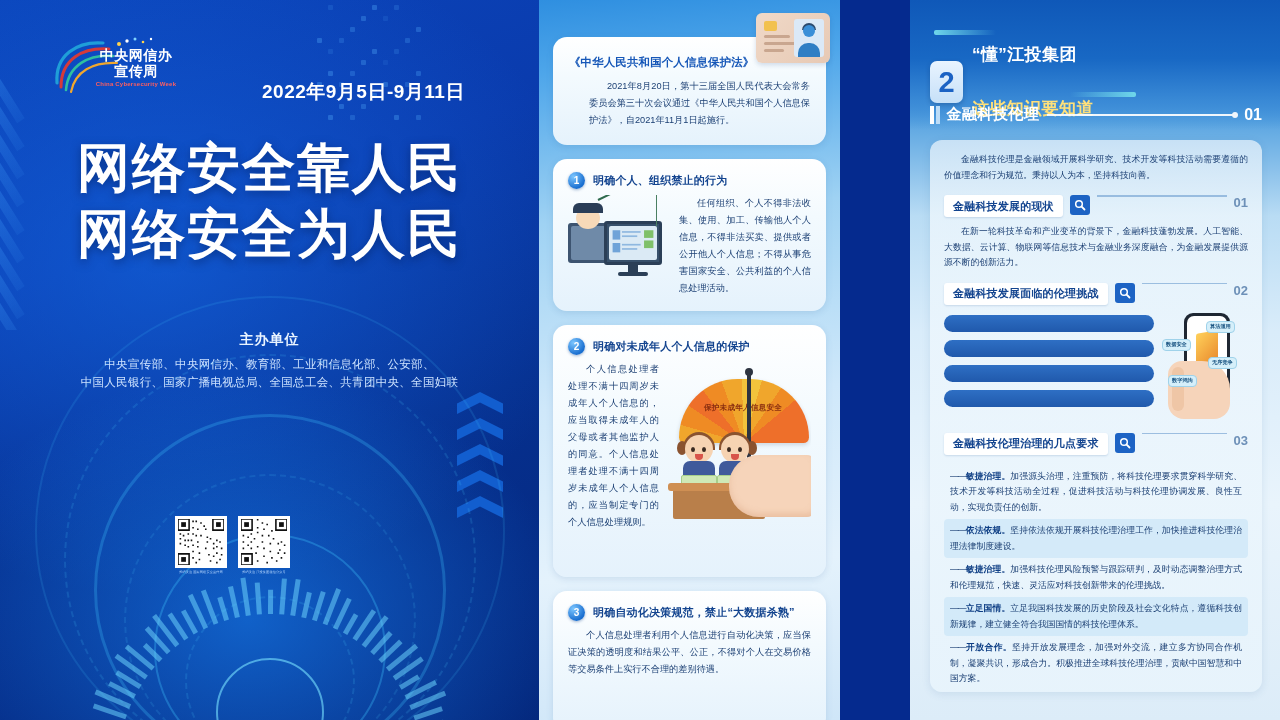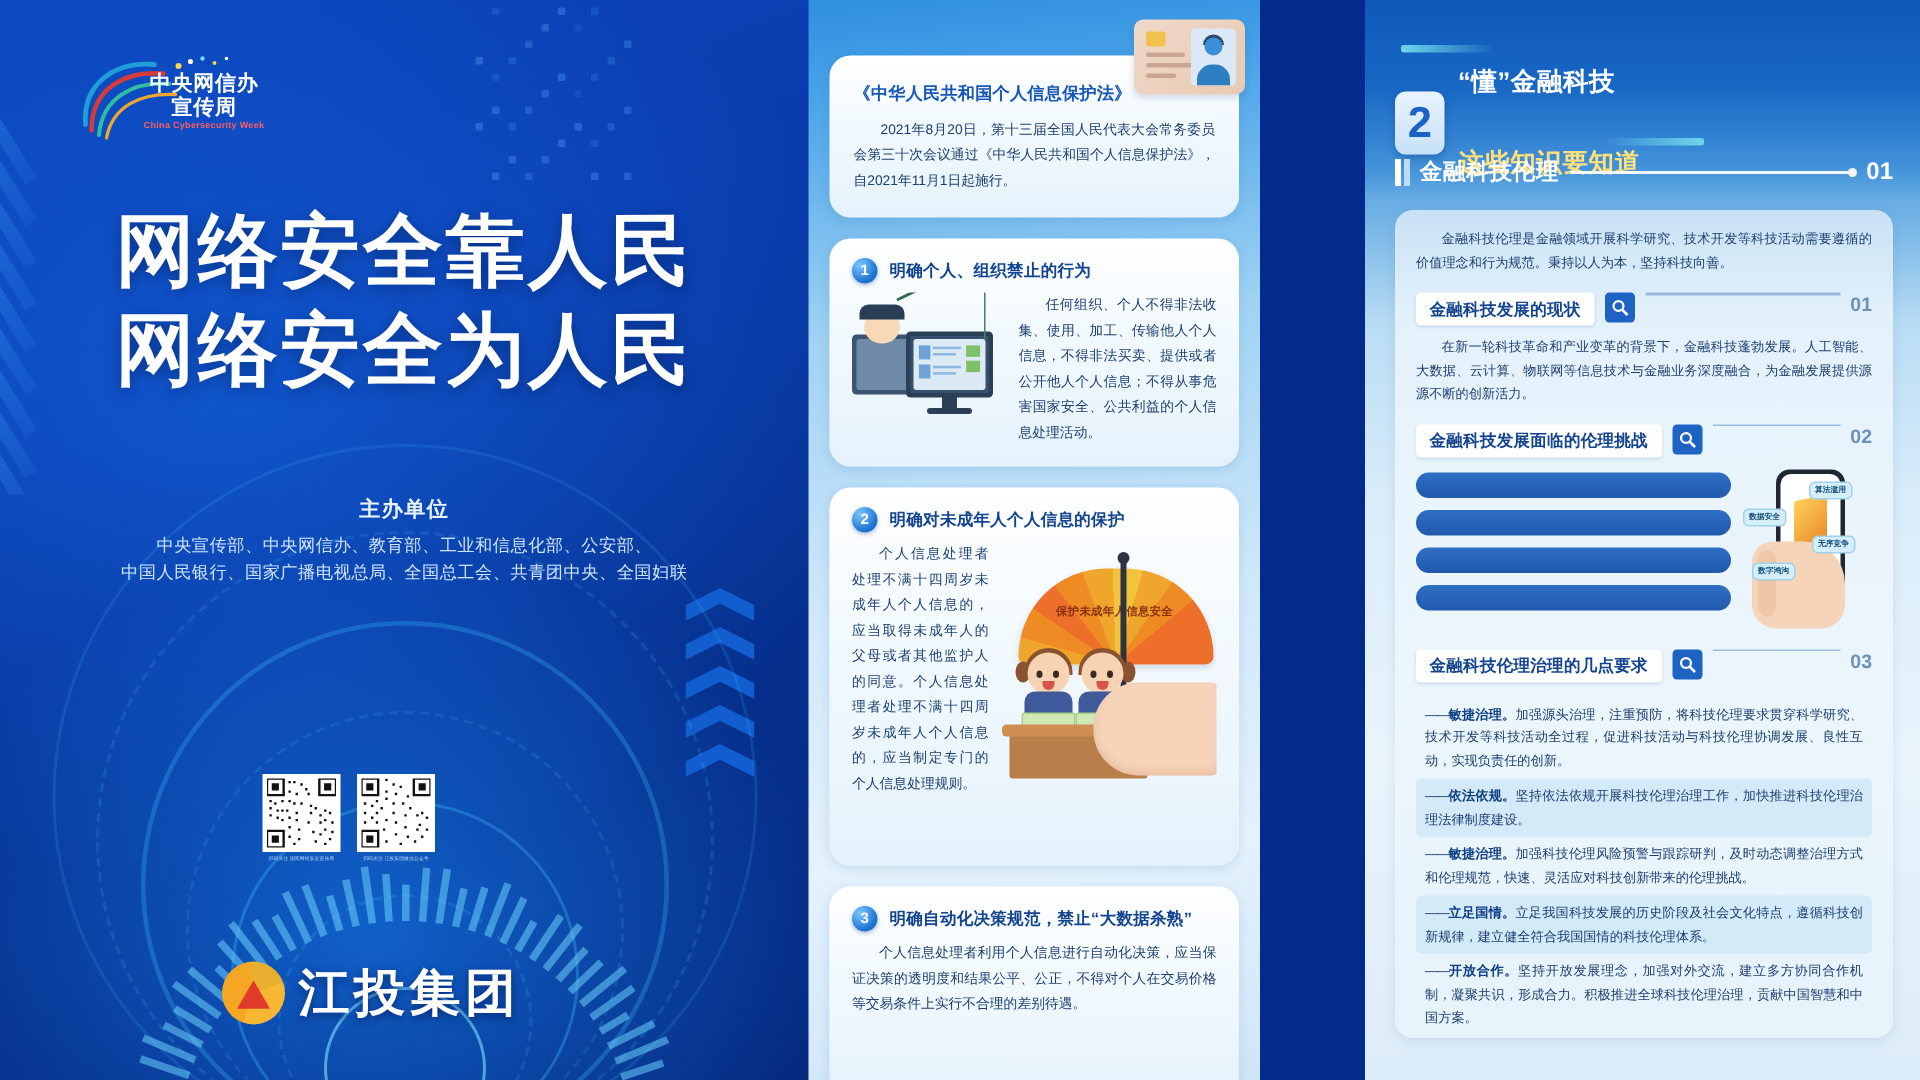--- a/index.html
+++ b/index.html
@@ -126,21 +126,21 @@
   .card {
     background: linear-gradient(180deg, #ffffff 0%, #f3fafe 38%, #e5f2fc 100%);
     border-radius: 14px; box-shadow: 0 2px 7px rgba(40,90,150,.14);
     position: relative;
   }
   .card-law { margin-top: 37px; padding: 18px 16px 16px; min-height: 92px; }
   .law-title {
     color: #1657b8; font-size: 11.4px; font-weight: 700; letter-spacing: .2px;
     margin-bottom: 8px;
   }
-  .law-body { color: #1b3f73; font-size: 9.2px; line-height: 17px; text-indent: 18px; text-align: justify; }
+  .law-body { color: #1b3f73; font-size: 9.2px; line-height: 17px; text-indent: 18px; text-align: justify; margin-left: 20px; }
   .id-card {
     position: absolute; right: -4px; top: -24px; width: 74px; height: 50px;
     border-radius: 6px; background: linear-gradient(135deg,#f0d9c8,#e7c9b4);
     box-shadow: 0 2px 5px rgba(40,80,140,.2); overflow: hidden;
   }
   .id-card .photo {
     position: absolute; right: 6px; top: 6px; width: 30px; height: 38px;
     background: #dbe9f7; border-radius: 3px; overflow:hidden;
   }
   .id-card .photo .head { position:absolute; left:50%; top:6px; transform:translateX(-50%); width:12px;height:12px;border-radius:50%;background:#3a8fd8;}
@@ -370,20 +370,21 @@
           <circle cx="96" cy="7" r="1.3" fill="#ffd34d"></circle>
         <circle cx="104" cy="4" r="1.2" fill="#fff"></circle>
       </svg>
       <div class="cs-logo-cn">
         <span>中央网信办</span><br>
         <span>宣传周</span>
       </div>
       <div class="cs-logo-en">China Cybersecurity Week</div>
     </div>
 
+    <div class="p1-date">2022年9月5日-9月11日</div>
 
     <div class="p1-head">
       <h1>网络安全靠人民</h1>
       <h1>网络安全为人民</h1>
     </div>
 
 
     <div class="p1-org-title">主办单位</div>
     <div class="p1-org-list">
       <div>中央宣传部、中央网信办、教育部、工业和信息化部、公安部、</div>
@@ -476,24 +477,20 @@
               <path d="M0 22h7v7H0z" fill="none" stroke="#111" stroke-width="1"></path>
               <path d="M2 24h3v3H2z"></path>
               <path d="M10 0h1v1h-1zm3 2h1v1h-1zm3 1h1v1h-1zm-6 2h1v1h-1zm4 1h1v1h-1zm5 1h1v1h-1zM10 8h1v1h-1zm3 2h1v1h-1zm4 0h1v1h-1zm3 2h1v1h-1zm-12 0h1v1H8zm5 2h1v1h-1zm5 1h1v1h-1zm5 0h1v1h-1zM10 17h1v1h-1zm4 1h1v1h-1zm4 2h1v1h-1zm5 1h1v1h-1zM9 21h1v1H9zm5 2h1v1h-1zm5 1h1v1h-1zm-9 2h1v1h-1zm6 1h1v1h-1zm6-1h1v1h-1zM1 10h1v1H1zm3 1h1v1H4zm-3 3h1v1H1zm3 2h1v1H4zm-3 2h1v1H1zm5-9h1v1H6zm0 5h1v1H6zm0 4h1v1H6zm19-4h1v1h-1zm2 2h1v1h-1zm-3 3h1v1h-1zm3 2h1v1h-1zm-2 3h1v1h-1z"></path>
             </g>
           </svg>
         </div>
         <div class="qr-cap">扫码关注 江投集团微信公众号</div>
       </div>
     </div>
 
-    <div class="p1-brand">
-      <div class="brand-mark"></div>
-      <div class="brand-text">江投集团</div>
-    </div>
   </div>
 
   <div id="panel2">
     <div class="p2-wrap">
 
       <div class="card card-law">
         <div class="id-card">
           <div class="chip"></div>
           <div class="ln" style="top:22px;width:26px"></div>
           <div class="ln" style="top:29px;width:32px"></div>
@@ -597,21 +594,21 @@
   </div>
 
   <div id="panel3">
     <div class="p3-topbg"></div>
     <div class="p3-deco1"></div>
     <div class="p3-deco2"></div>
 
     <div class="p3-sec">
       <div class="sec-num">2</div>
       <div class="sec-lines">
-        <div class="sec-l1">“懂”金融科技</div>
+        <div class="sec-l1">“懂”江投集团</div>
         <div class="sec-l2">这些知识要知道</div>
       </div>
     </div>
 
     <div class="p3-sub">
       <div class="sub-bars">
           <i></i>
           <i></i>
         </div>
       <div class="sub-text">金融科技伦理</div>

